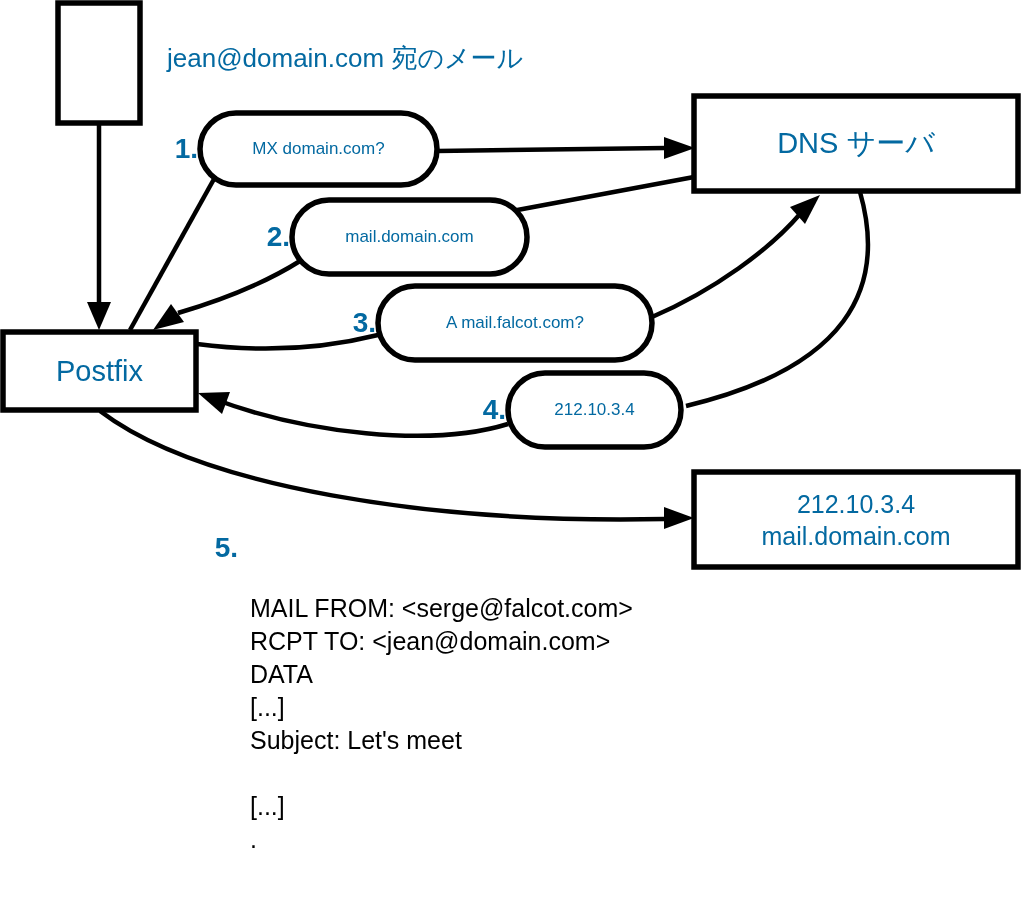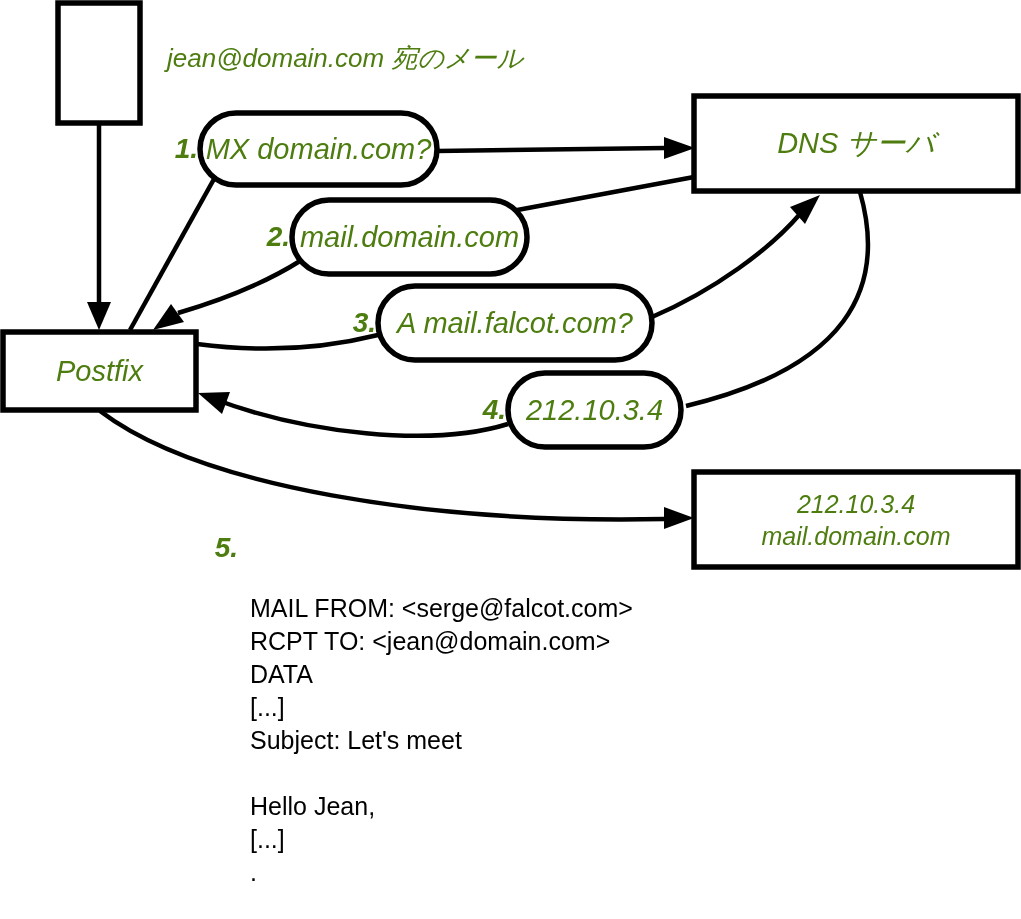--- a/index.html
+++ b/index.html
@@ -12,27 +12,26 @@
     color: #000000;
     overflow: hidden;
   }
   #shapes { position: absolute; left: 0; top: 0; }
   .lbl {
     position: absolute;
     display: flex;
     align-items: center;
     justify-content: center;
     text-align: center;
-    color: #4d7c0f;
+    color: #0369a1;
     white-space: nowrap;
-    font-style: italic;
   }
   .lbl.left { justify-content: flex-start; text-align: left; }
   .lbl.right { justify-content: flex-end; text-align: right; }
-  .pill-lbl { font-size: 29px; }
+  .pill-lbl { font-size: 17px; }
   .box-lbl { font-size: 29px; }
   .num-lbl { font-size: 28px; font-weight: bold; }
   .note-lbl { font-size: 26px; }
   .postfix-lbl { font-size: 29px; }
   .mail-box-lbl { font-size: 25px; line-height: 32px; flex-direction: column; }
   .smtp-block {
     position: absolute;
     left: 250px;
     top: 592px;
     width: 460px;
@@ -105,18 +104,17 @@
 
   <div class="lbl num-lbl right" style="left:200px; top:532px; width:38px; height:32px;">5.</div>
 
   <div class="smtp-block">
     <div class="smtp-line">MAIL FROM: &lt;serge@falcot.com&gt;</div>
     <div class="smtp-line">RCPT TO: &lt;jean@domain.com&gt;</div>
     <div class="smtp-line">DATA</div>
     <div class="smtp-line">[...]</div>
     <div class="smtp-line">Subject: Let's meet</div>
     <div class="smtp-line"></div>
-    <div class="smtp-line">Hello Jean,</div>
     <div class="smtp-line">[...]</div>
     <div class="smtp-line">.</div>
   </div>
 
 </div>
 
 </body></html>

